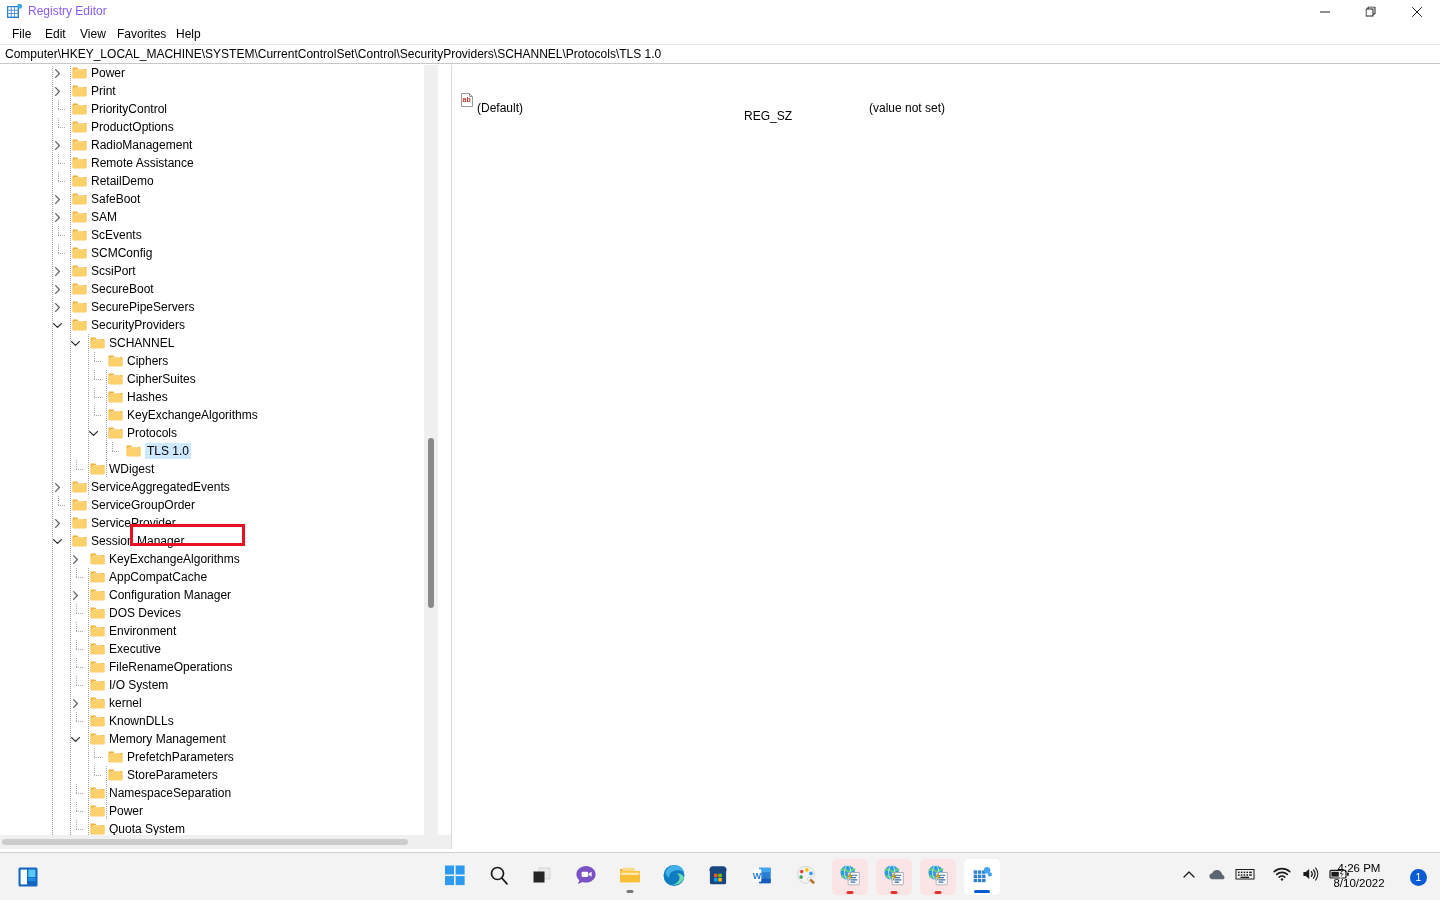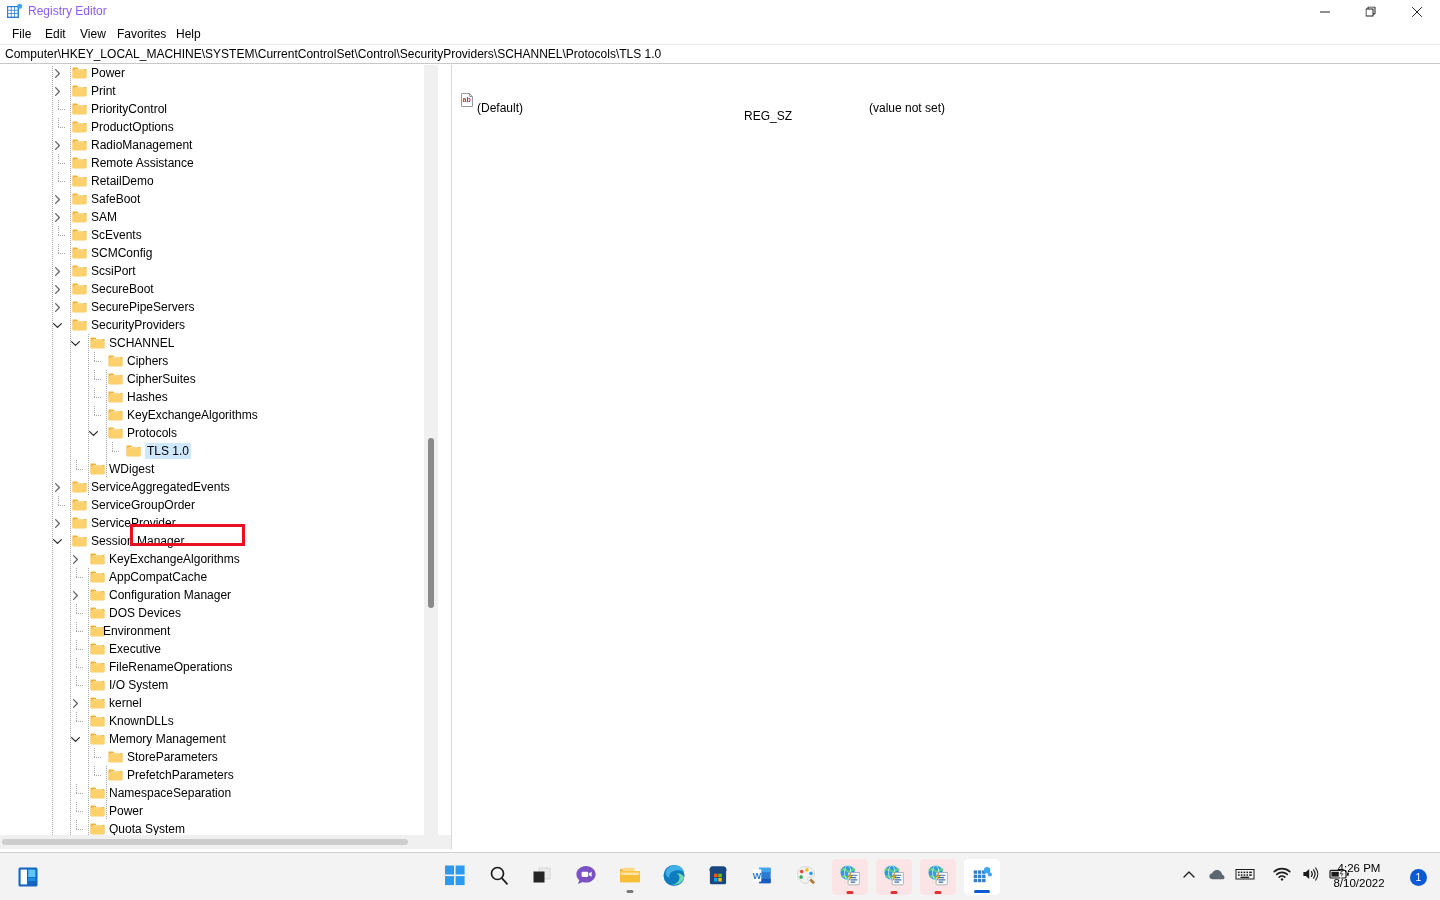--- a/index.html
+++ b/index.html
@@ -514,21 +514,21 @@
             <span class="lbl" style="left: 109px;">DOS Devices</span>
           </div>
           <div class="row">
             <span class="hline" style="left: 76px; top: 9px; width: 8px;"></span>
             <span class="vline" style="left: 76px; top: 0px; height: 10px;"></span>
             <span class="folder" style="left: 90px;"><svg width="15" height="13" viewBox="0 0 15 13">
                 <path d="M0.6 1.6h4.6l1.3 1.4H14.4v8.6a0.7 0.7 0 0 1-0.7 0.7H1.3a0.7 0.7 0 0 1-0.7-0.7z" fill="#f2b134"></path>
                 <path d="M2.4 3.2h10.2v2.1H2.4z" fill="#fbe0a3"></path>
                 <path d="M0.6 4.2h13.8v7.4a0.7 0.7 0 0 1-0.7 0.7H1.3a0.7 0.7 0 0 1-0.7-0.7z" fill="#fcd06a"></path>
               </svg></span>
-            <span class="lbl" style="left: 103px;">Environment</span>
+            <span class="lbl" style="left: 109px;">Environment</span>
           </div>
           <div class="row">
             <span class="hline" style="left: 76px; top: 9px; width: 8px;"></span>
             <span class="vline" style="left: 76px; top: 0px; height: 10px;"></span>
             <span class="folder" style="left: 90px;"><svg width="15" height="13" viewBox="0 0 15 13">
                 <path d="M0.6 1.6h4.6l1.3 1.4H14.4v8.6a0.7 0.7 0 0 1-0.7 0.7H1.3a0.7 0.7 0 0 1-0.7-0.7z" fill="#f2b134"></path>
                 <path d="M2.4 3.2h10.2v2.1H2.4z" fill="#fbe0a3"></path>
                 <path d="M0.6 4.2h13.8v7.4a0.7 0.7 0 0 1-0.7 0.7H1.3a0.7 0.7 0 0 1-0.7-0.7z" fill="#fcd06a"></path>
               </svg></span>
             <span class="lbl" style="left: 109px;">Executive</span>
@@ -590,31 +590,31 @@
             <span class="lbl" style="left: 109px;">Memory Management</span>
           </div>
           <div class="row">
             <span class="hline" style="left: 94px; top: 9px; width: 8px;"></span>
             <span class="vline" style="left: 94px; top: 0px; height: 10px;"></span>
             <span class="folder" style="left: 108px;"><svg width="15" height="13" viewBox="0 0 15 13">
                 <path d="M0.6 1.6h4.6l1.3 1.4H14.4v8.6a0.7 0.7 0 0 1-0.7 0.7H1.3a0.7 0.7 0 0 1-0.7-0.7z" fill="#f2b134"></path>
                 <path d="M2.4 3.2h10.2v2.1H2.4z" fill="#fbe0a3"></path>
                 <path d="M0.6 4.2h13.8v7.4a0.7 0.7 0 0 1-0.7 0.7H1.3a0.7 0.7 0 0 1-0.7-0.7z" fill="#fcd06a"></path>
               </svg></span>
-            <span class="lbl" style="left: 127px;">StoreParameters</span>
+            <span class="lbl" style="left: 127px;">PrefetchParameters</span>
           </div>
           <div class="row">
             <span class="hline" style="left: 94px; top: 9px; width: 8px;"></span>
             <span class="vline" style="left: 94px; top: 0px; height: 10px;"></span>
             <span class="folder" style="left: 108px;"><svg width="15" height="13" viewBox="0 0 15 13">
                 <path d="M0.6 1.6h4.6l1.3 1.4H14.4v8.6a0.7 0.7 0 0 1-0.7 0.7H1.3a0.7 0.7 0 0 1-0.7-0.7z" fill="#f2b134"></path>
                 <path d="M2.4 3.2h10.2v2.1H2.4z" fill="#fbe0a3"></path>
                 <path d="M0.6 4.2h13.8v7.4a0.7 0.7 0 0 1-0.7 0.7H1.3a0.7 0.7 0 0 1-0.7-0.7z" fill="#fcd06a"></path>
               </svg></span>
-            <span class="lbl" style="left: 127px;">PrefetchParameters</span>
+            <span class="lbl" style="left: 127px;">StoreParameters</span>
           </div>
           <div class="row">
             <span class="hline" style="left: 76px; top: 9px; width: 8px;"></span>
             <span class="vline" style="left: 76px; top: 0px; height: 10px;"></span>
             <span class="folder" style="left: 90px;"><svg width="15" height="13" viewBox="0 0 15 13">
                 <path d="M0.6 1.6h4.6l1.3 1.4H14.4v8.6a0.7 0.7 0 0 1-0.7 0.7H1.3a0.7 0.7 0 0 1-0.7-0.7z" fill="#f2b134"></path>
                 <path d="M2.4 3.2h10.2v2.1H2.4z" fill="#fbe0a3"></path>
                 <path d="M0.6 4.2h13.8v7.4a0.7 0.7 0 0 1-0.7 0.7H1.3a0.7 0.7 0 0 1-0.7-0.7z" fill="#fcd06a"></path>
               </svg></span>
             <span class="lbl" style="left: 109px;">NamespaceSeparation</span>

